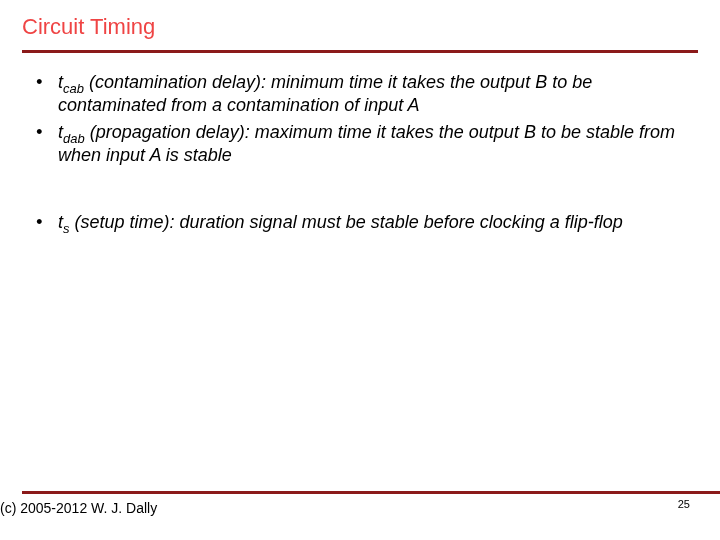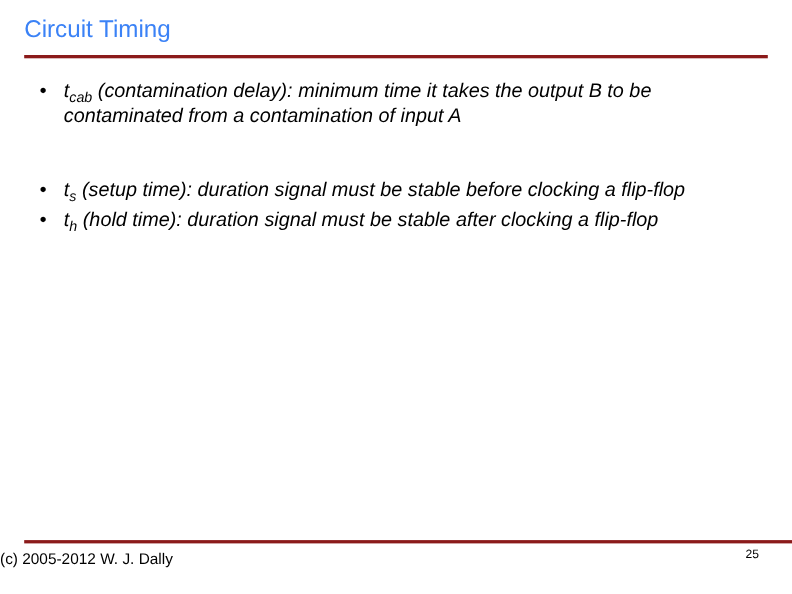--- a/index.html
+++ b/index.html
@@ -1,18 +1,18 @@
 <!DOCTYPE html>
 <html><head>
 <meta charset="utf-8">
 <style>
   * { margin: 0; padding: 0; box-sizing: border-box; }
   html, body { width: 720px; height: 540px; background: #fff; font-family: Arial, Helvetica, sans-serif; color: #000; }
   .slide { width: 720px; height: 540px; position: relative; padding: 14px 22px 0 22px; }
-  .title { font-size: 22px; color: #3b82f6; padding-bottom: 10px; }
+  .title { font-size: 22px; color: #ef4444; padding-bottom: 10px; }
   .rule-thick { height: 3px; background: #8b1a1a; width: 100%; }
   .content { padding: 18px 4px 0 12px; }
   ul.bullets { list-style: none; font-style: italic; }
   ul.bullets > li { position: relative; padding-left: 24px; font-size: 18px; line-height: 1.28; margin-bottom: 4px; }
   ul.bullets > li::before { content: "•"; position: absolute; left: 2px; top: 0; font-size: 18px; }
   .group2 { margin-top: 44px; }
   sub { font-size: 0.72em; vertical-align: sub; line-height: 0; }
   .footer { position: absolute; left: 0; bottom: 22px; width: 100%; }
   .footer-rule { margin: 0 22px 6px 22px; }
   .footer-row { position: relative; height: 18px; }
@@ -28,32 +28,32 @@
   <div class="rule-thick"></div>
 
   <div class="content">
 
     <ul class="bullets">
       <li>
         <span>t</span><sub>cab</sub>
         <span>(contamination delay)</span>:
         <span>minimum time it takes the output B to be contaminated from a contamination of input A</span>
       </li>
+      <li>
+        <span>t</span><sub>dab</sub>
+        <span>(propagation delay)</span>:
+        <span>maximum time it takes the output B to be stable from when input A is stable</span>
+      </li>
     </ul>
 
     <ul class="bullets group2">
       <li>
         <span>t</span><sub>s</sub>
         <span>(setup time)</span>:
         <span>duration signal must be stable before clocking a flip-flop</span>
-      </li>
-      <li>
-        <span>t</span><sub>h</sub>
-        <span>(hold time)</span>:
-        <span>duration signal must be stable after clocking a flip-flop</span>
       </li>
     </ul>
 
   </div>
 
   <div class="footer">
     <div class="rule-thick footer-rule"></div>
     <div class="footer-row">
       <div class="copyright">(c) 2005-2012 W. J. Dally</div>
       <div class="pagenum">25</div>

